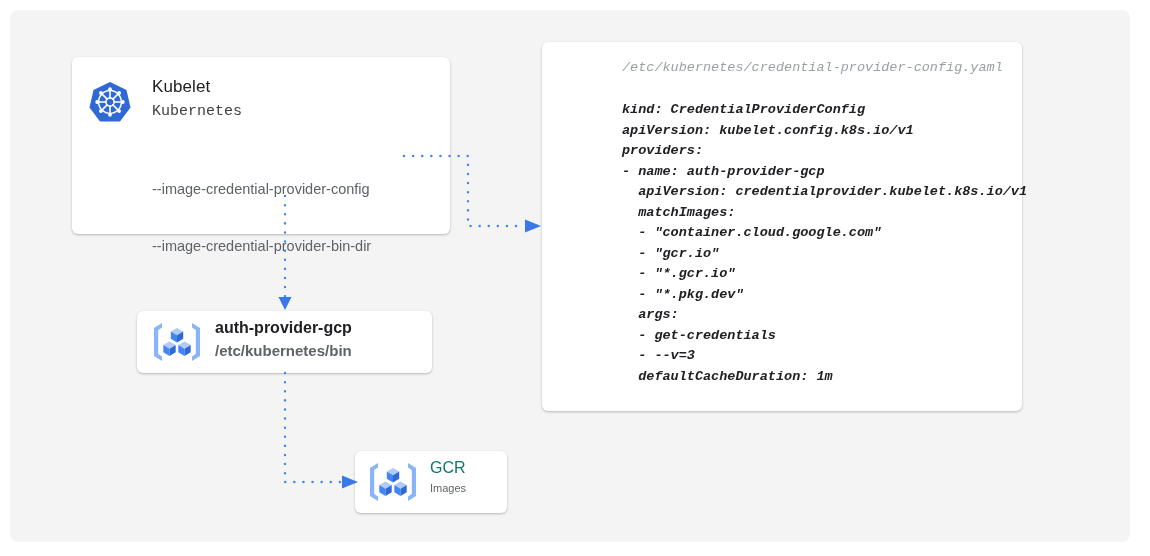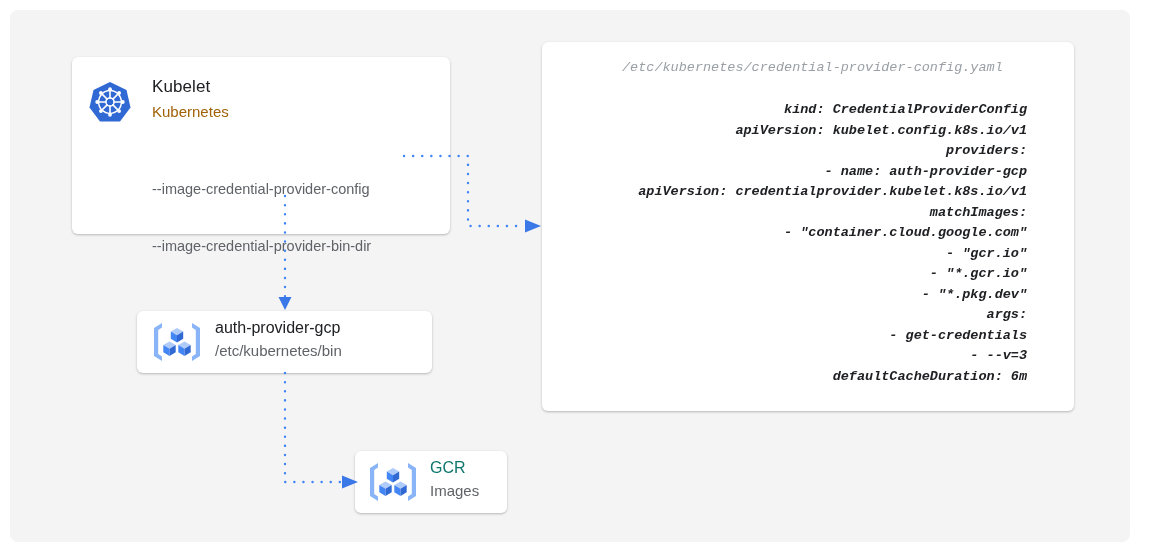--- a/index.html
+++ b/index.html
@@ -57,38 +57,40 @@
     top: 20px;
     font-size: 17px;
     color: #202124;
     letter-spacing: 0.1px;
   }
   #kubelet-subtitle {
     position: absolute;
     left: 80px;
     top: 46px;
     font-size: 15px;
-    color: #a16207;
+    color: #404040;
+    font-family: Liberation Mono, monospace;
   }
   #kubelet-flags {
     position: absolute;
     left: 80px;
     top: 87px;
     font-size: 14.5px;
     color: #5f6368;
     line-height: 24px;
   }
   #kubelet-flags div { white-space: nowrap; margin-top: 33px; }
 
   
   #auth-card {
     left: 137px;
     top: 311px;
     width: 295px;
     height: 62px;
+    font-weight: bold;
   }
   #auth-icon {
     position: absolute;
     left: 12px;
     top: 10px;
     width: 56px;
     height: 42px;
   }
   #auth-title {
     position: absolute;
@@ -123,31 +125,30 @@
     position: absolute;
     left: 75px;
     top: 8px;
     font-size: 16px;
     color: #0f766e;
   }
   #gcr-subtitle {
     position: absolute;
     left: 75px;
     top: 31px;
-    font-size: 15px;
+    font-size: 11px;
     color: #5f6368;
   }
 
   
   #yaml-card {
     left: 542px;
     top: 42px;
-    width: 532px;
+    width: 480px;
     height: 369px;
-    text-align: right;
   }
   #yaml-filename {
     position: absolute;
     left: 80px;
     top: 18px;
     font-family: "Liberation Mono", "DejaVu Sans Mono", monospace;
     font-style: italic;
     font-size: 13.5px;
     color: #9aa0a6;
     white-space: pre;
@@ -290,21 +291,21 @@
 - name: auth-provider-gcp
   apiVersion: credentialprovider.kubelet.k8s.io/v1
   matchImages:
   - "container.cloud.google.com"
   - "gcr.io"
   - "*.gcr.io"
   - "*.pkg.dev"
   args:
   - get-credentials
   - --v=3
-  defaultCacheDuration: 6m</div>
+  defaultCacheDuration: 1m</div>
 </div>
 
 <svg id="connectors" viewBox="0 0 1150 556" xmlns="http://www.w3.org/2000/svg">
 
   <g>
     <path class="dotline" d="M 404 156 L 468 156 L 468 226 L 524 226"></path>
     <polygon class="arrowhead" points="525,219.5 541,226 525,232.5"></polygon>
   </g>
 
   <g>

